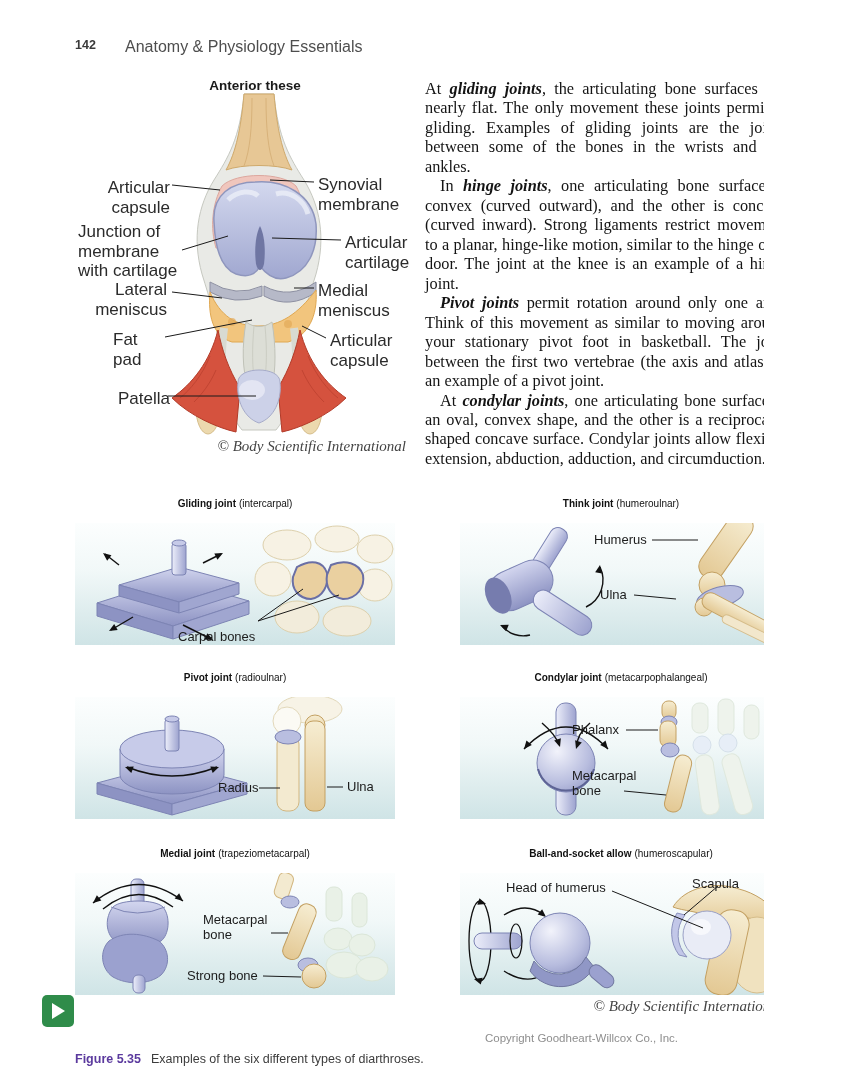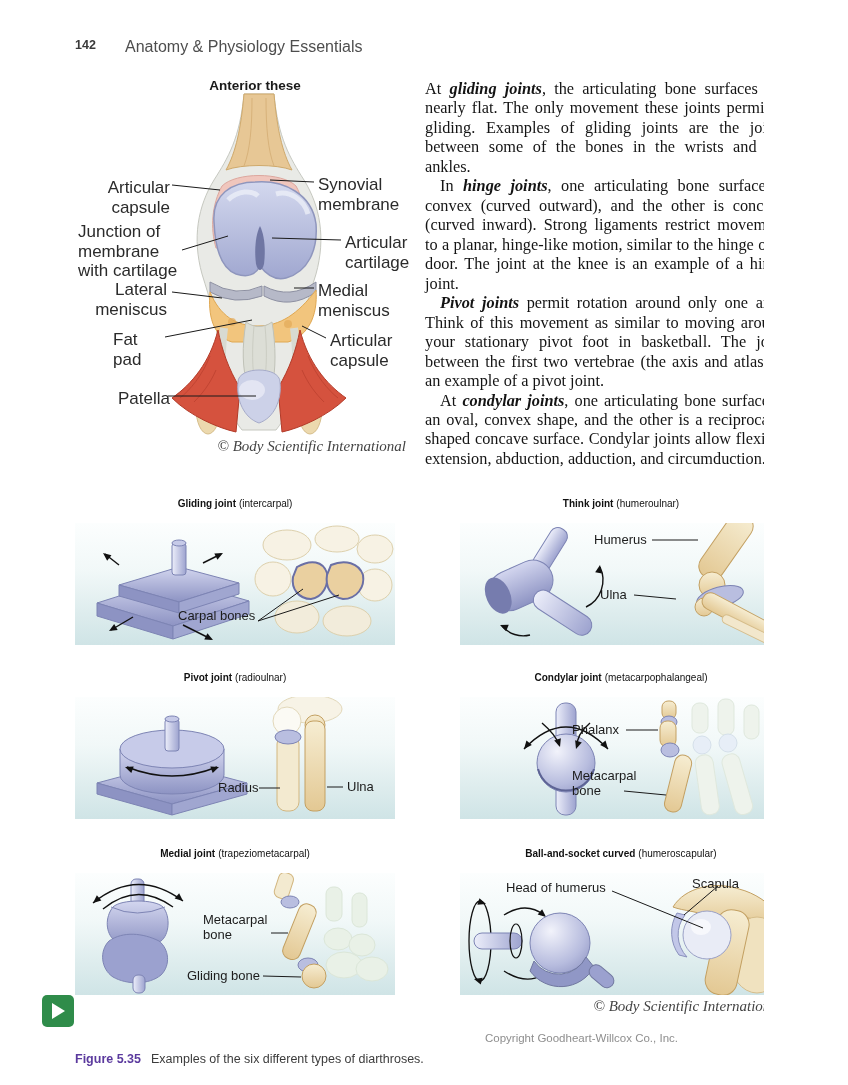--- a/index.html
+++ b/index.html
@@ -186,21 +186,21 @@
         <ellipse cx="300" cy="26" rx="18" ry="14" fill="#f7f2e4" stroke="#ddd0ac"></ellipse>
         <ellipse cx="198" cy="56" rx="18" ry="17" fill="#f7f2e4" stroke="#ddd0ac"></ellipse>
         <ellipse cx="300" cy="62" rx="17" ry="16" fill="#f7f2e4" stroke="#ddd0ac"></ellipse>
         <ellipse cx="222" cy="94" rx="22" ry="16" fill="#f2ecdb" stroke="#ddd0ac"></ellipse>
         <ellipse cx="272" cy="98" rx="24" ry="15" fill="#f2ecdb" stroke="#ddd0ac"></ellipse>
         <path d="M222,44 C236,36 248,38 252,50 C254,62 248,74 236,76 C224,76 216,66 218,54 Z" fill="#ead0a0" stroke="#6a6fa5" stroke-width="2"></path>
         <path d="M256,42 C270,36 284,40 288,52 C290,64 282,76 268,76 C256,74 250,64 252,52 Z" fill="#ead0a0" stroke="#6a6fa5" stroke-width="2"></path>
         <line class="ld" x1="183" y1="98" x2="228" y2="66"></line>
         <line class="ld" x1="183" y1="98" x2="264" y2="72"></line>
       </svg>
-      <span class="plbl" style="left:103px;top:86px;">Carpal bones</span>
+      <span class="plbl" style="left:103px;top:107px;">Carpal bones</span>
     </div>
   </div>
 
   <div class="abs cell-r" style="left:460px;top:498px;">
     <div class="panel-title"><b>Think joint</b><span>(humeroulnar)</span></div>
     <div class="panel" style="width:322px;">
       <svg width="322" height="122" viewBox="0 0 322 122">
         <g transform="rotate(32 88 30)">
             <rect x="79" y="2" width="18" height="48" rx="8" fill="url(#gBL)" stroke="#7d84b4"></rect>
           </g>
@@ -341,26 +341,26 @@
               <rect x="30" y="30" width="18" height="58" rx="8" fill="url(#gBone)" stroke="#c3a062"></rect>
             </g>
           <ellipse cx="48" cy="92" rx="10" ry="7" fill="#b9bee0" stroke="#7d84b4"></ellipse>
           <circle cx="54" cy="103" r="12" fill="url(#gBone)" stroke="#c3a062"></circle>
         </g>
         <line class="ld" x1="196" y1="60" x2="213" y2="60"></line>
         <line class="ld" x1="188" y1="103" x2="226" y2="104"></line>
       </svg>
       <span class="plbl" style="left:128px;top:40px;">Metacarpal
 bone</span>
-      <span class="plbl" style="left:112px;top:96px;">Gliding bone</span>
+      <span class="plbl" style="left:112px;top:96px;">Strong bone</span>
     </div>
   </div>
 
   <div class="abs cell-r" style="left:460px;top:848px;">
-    <div class="panel-title"><b>Ball-and-socket curved</b><span>(humeroscapular)</span></div>
+    <div class="panel-title"><b>Ball-and-socket allow</b><span>(humeroscapular)</span></div>
     <div class="panel" style="width:322px;">
       <svg width="322" height="122" viewBox="0 0 322 122">
         <ellipse cx="20" cy="68" rx="11" ry="40" fill="none" stroke="#111" stroke-width="1.3"></ellipse>
         <polygon class="ah" points="0,0 -8,-3.5 -8,3.5" transform="translate(26,31) rotate(18)"></polygon>
         <polygon class="ah" points="0,0 -8,-3.5 -8,3.5" transform="translate(14,106) rotate(196)"></polygon>
         <rect x="14" y="60" width="48" height="16" rx="8" fill="url(#gBL)" stroke="#7d84b4"></rect>
         <ellipse cx="56" cy="68" rx="6" ry="17" fill="none" stroke="#111" stroke-width="1.2"></ellipse>
         <path class="ar" d="M44,42 Q66,28 84,42"></path>
           <polygon class="ah" points="0,0 -8,-3.5 -8,3.5" transform="translate(86,44) rotate(40)"></polygon>
         <path class="ar" d="M44,98 Q66,112 82,102"></path>

